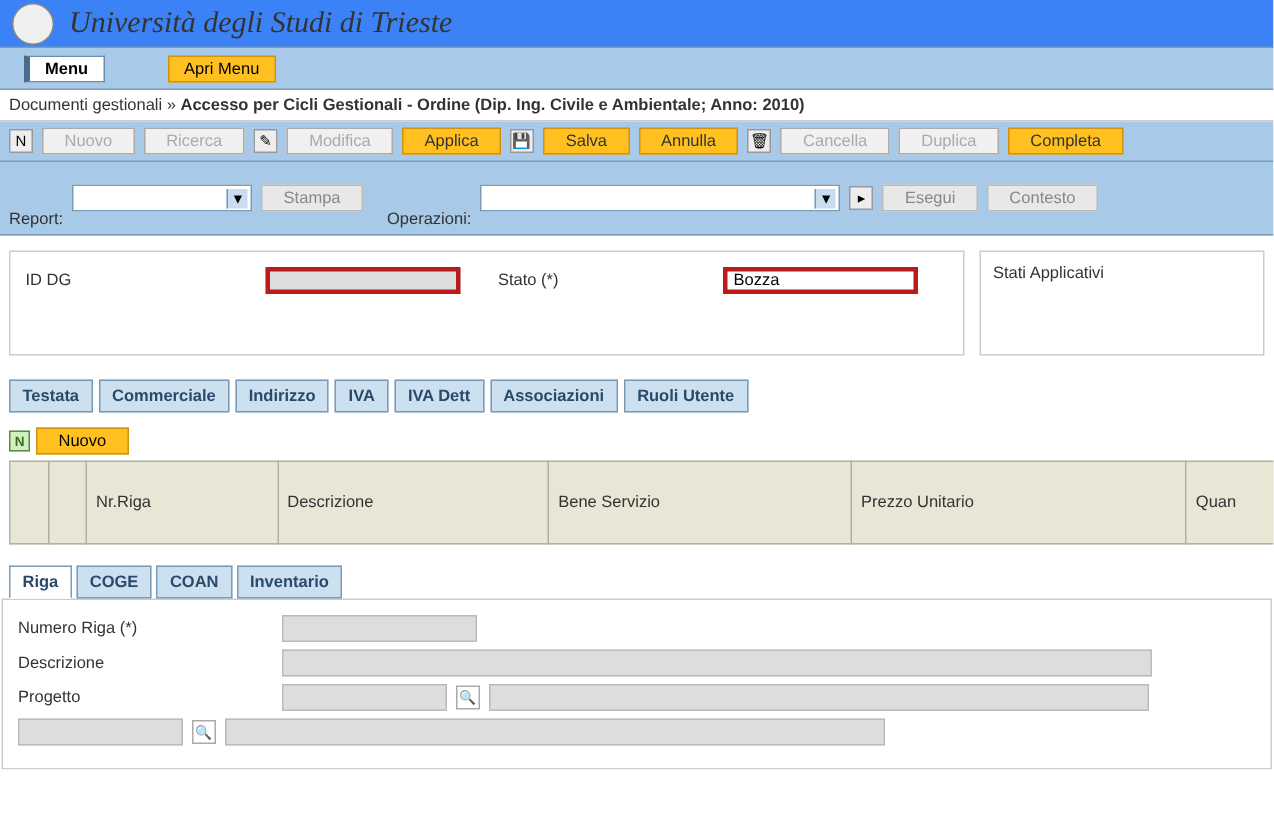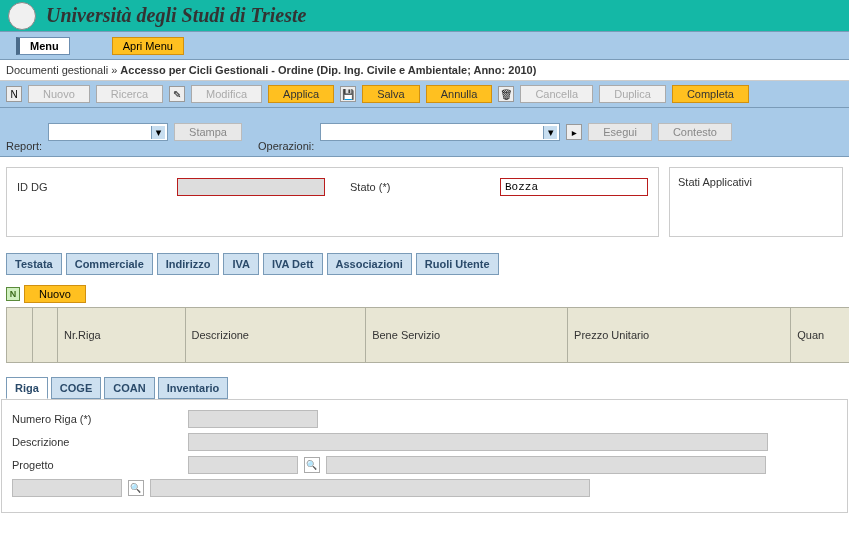--- a/index.html
+++ b/index.html
@@ -1,18 +1,18 @@
 <!DOCTYPE html>
 <html><head>
 <meta charset="utf-8">
 <style>
 * { box-sizing: border-box; margin: 0; padding: 0; font-family: Verdana, Arial, sans-serif; font-size: 11px; }
 body { background: #fff; width: 849px; }
 
-.header-bar { background: #14b8a6; height: 32px; display: flex; align-items: center; padding: 0 8px; border-bottom: 1px solid #7a9bb8; font-weight: bold; }
+.header-bar { background: #3b82f6; height: 32px; display: flex; align-items: center; padding: 0 8px; border-bottom: 1px solid #7a9bb8; }
 .logo { width: 28px; height: 28px; border: 1px solid #888; border-radius: 50%; margin-right: 10px; background: #f0f0f0; }
 .uni-title { font-size: 20px; font-style: italic; color: #333; font-family: Georgia, serif; }
 
 .menu-bar { background: #a8cae8; height: 28px; display: flex; align-items: center; padding: 0 16px; gap: 42px; border-bottom: 1px solid #7a9bb8; }
 .menu-btn { background: #fff; border: 1px solid #6b8db0; padding: 2px 10px; font-weight: bold; cursor: pointer; height: 18px; display: flex; align-items: center; }
 .menu-btn:first-child { border-left: 4px solid #4a6b8a; }
 .apri-menu { background: #ffc020; border: 1px solid #d09010; padding: 2px 10px; cursor: pointer; height: 18px; display: flex; align-items: center; }
 
 .breadcrumb { background: #fff; padding: 4px 6px; color: #333; border-bottom: 1px solid #ccc; }
 .breadcrumb b { font-weight: bold; }
@@ -29,21 +29,21 @@
 .tb-select.small { width: 120px; }
 .tb-select.big { width: 240px; }
 .tb-select .chev { margin-left: auto; background: #c8def0; border-left: 1px solid #7a9bb8; width: 14px; text-align: center; }
 .tb-btn.grey { background: #e8e8e8; color: #888; border-color: #bbb; }
 
 .form-area { padding: 10px 6px; display: flex; gap: 10px; }
 .form-left { border: 1px solid #ccc; background: #fff; padding: 10px; flex: 1; }
 .form-row { display: flex; align-items: center; margin-bottom: 6px; gap: 10px; }
 .form-row label { width: 150px; color: #333; }
 .form-row .mid-label { width: 140px; margin-left: 15px; }
-.ro-input { background: #ddd; border: 1px solid #b91c1c; height: 18px; width: 148px; padding: 0 4px; display: inline-flex; align-items: center; font-family: Liberation Mono, monospace; }
+.ro-input { background: #ddd; border: 3px solid #b91c1c; height: 18px; width: 130px; padding: 0 4px; display: inline-flex; align-items: center; }
 .ro-input.white { background: #fff; }
 
 .form-right { border: 1px solid #ccc; background: #fff; padding: 8px; width: 190px; height: 70px; }
 .form-right .legend { color: #333; font-size: 11px; }
 
 .tabs { padding: 6px 6px 0 6px; display: flex; gap: 4px; }
 .tab { border: 1px solid #7a9bb8; background: #cde0f0; padding: 4px 8px; color: #2a4a6a; font-weight: bold; cursor: pointer; }
 .tab.active { background: #fff; border-bottom: 1px solid #fff; }
 
 .nuovo-bar { padding: 10px 6px 4px 6px; display: flex; align-items: center; gap: 4px; }

